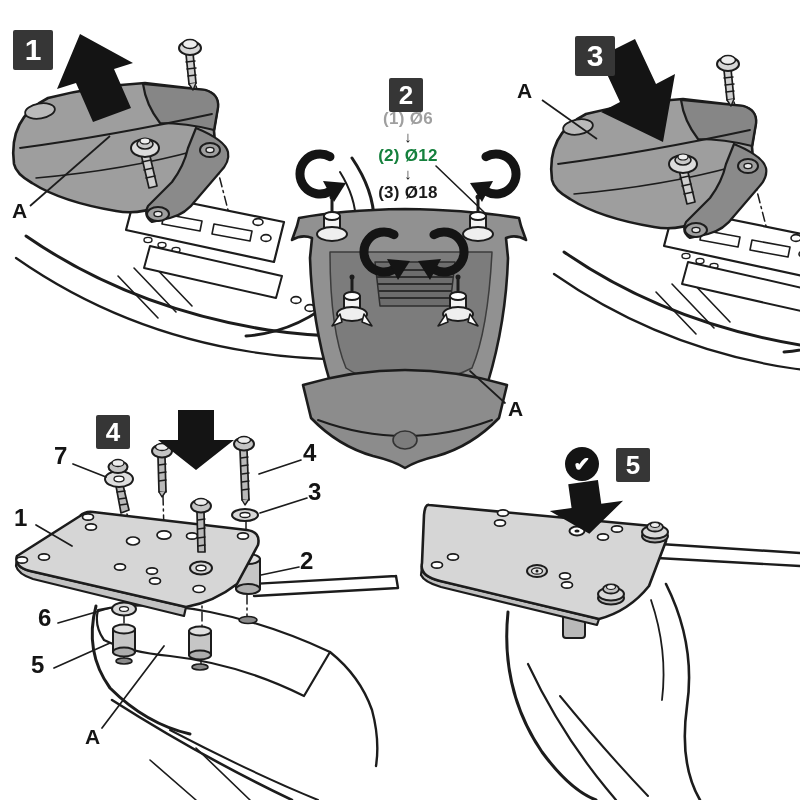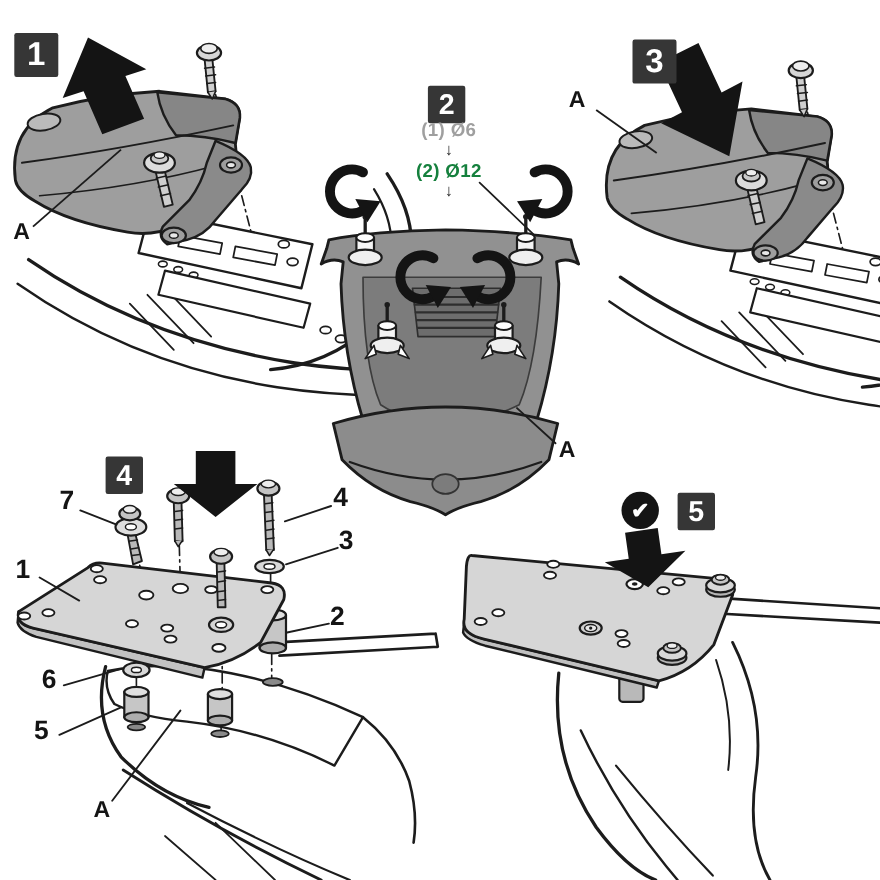--- a/index.html
+++ b/index.html
@@ -277,20 +277,23 @@
 
 <div class="drill-col">
   <div class="drill-row d1">
     <span>(1)</span><span class="dia">Ø6</span>
   </div>
   <div class="drill-arrow">↓</div>
   <div class="drill-row d2">
     <span>(2)</span><span class="dia">Ø12</span>
   </div>
   <div class="drill-arrow">↓</div>
+  <div class="drill-row d3">
+    <span>(3)</span><span class="dia">Ø18</span>
+  </div>
 </div>
 
 <div class="callout" style="left:12px;top:200px;">A</div>
 <div class="callout" style="left:508px;top:398px;">A</div>
 <div class="callout" style="left:517px;top:80px;">A</div>
 <div class="callout" style="left:85px;top:726px;">A</div>
 
 <div class="partnum" style="left:54px;top:444px;">7</div>
 <div class="partnum" style="left:303px;top:441px;">4</div>
 <div class="partnum" style="left:308px;top:480px;">3</div>

